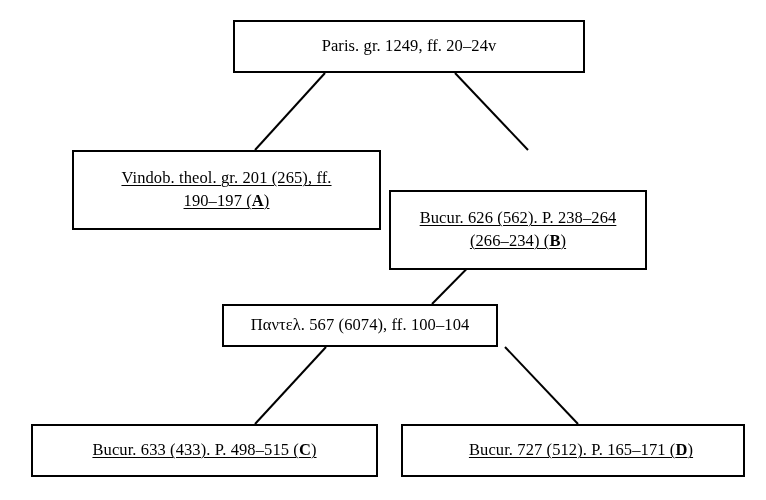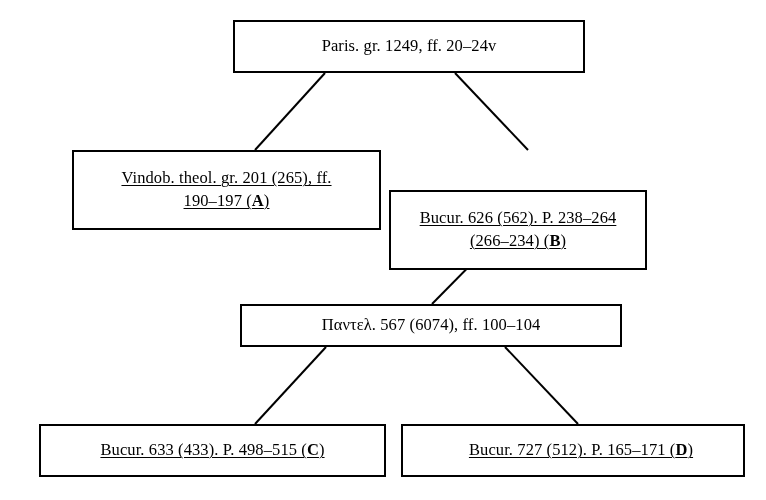--- a/index.html
+++ b/index.html
@@ -77,25 +77,25 @@
   </div>
 
   <div class="node" id="node-vindob" style="left: 72px; top: 150px; width: 309px; height: 80px; border-color: rgb(0, 0, 0);">
     <span class="node-label underlined"><span>Vindob. theol. gr. 201 (265), ff.</span><br><span>190–197 (</span><span class="sig">A</span><span>)</span></span>
   </div>
 
   <div class="node" id="node-bucur626" style="left: 389px; top: 150px; width: 258px; height: 80px; border-color: rgb(0, 0, 0); margin-top: 40px;">
     <span class="node-label underlined"><span>Bucur. 626 (562). P. 238–264</span><br><span>(266–234) (</span><span class="sig">B</span><span>)</span></span>
   </div>
 
-  <div class="node" id="node-pantel" style="left: 240px; top: 304px; width: 382px; height: 43px; border-color: rgb(0, 0, 0);">
+  <div class="node" id="node-pantel" style="left: 222px; top: 304px; width: 276px; height: 43px; border-color: rgb(0, 0, 0);">
     <span class="node-label">Παντελ. 567 (6074), ff. 100–104</span>
   </div>
 
-  <div class="node" id="node-bucur633" style="left: 39px; top: 424px; width: 347px; height: 53px; border-color: rgb(0, 0, 0);">
+  <div class="node" id="node-bucur633" style="left: 31px; top: 424px; width: 347px; height: 53px; border-color: rgb(0, 0, 0);">
     <span class="node-label underlined"><span>Bucur. 633 (433). P. 498–515 (</span><span class="sig">C</span><span>)</span></span>
   </div>
 
   <div class="node" id="node-bucur727" style="left: 401px; top: 424px; width: 344px; height: 53px; border-color: rgb(0, 0, 0);">
     <span class="node-label underlined"><span>Bucur. 727 (512). P. 165–171 (</span><span class="sig">D</span><span>)</span></span>
   </div>
 
 </div>
 
 </body></html>

